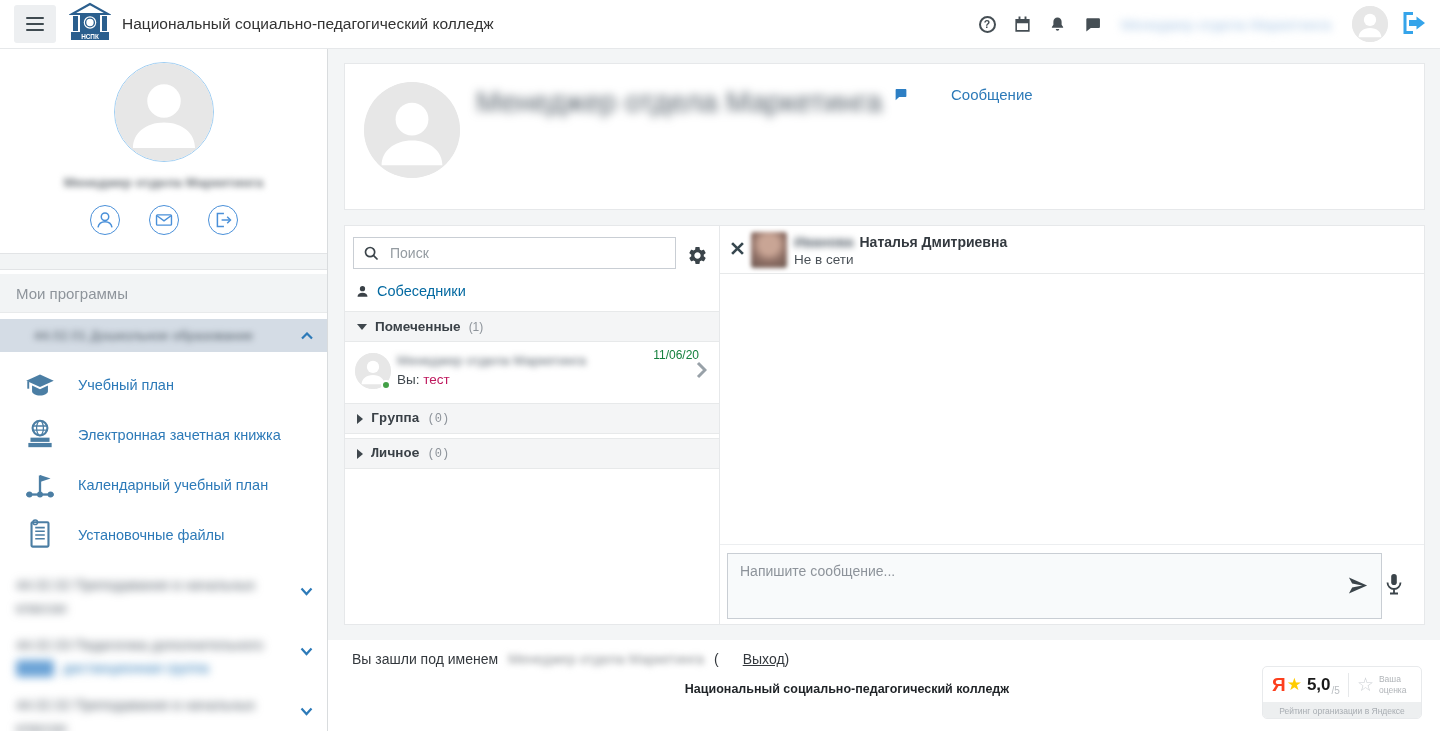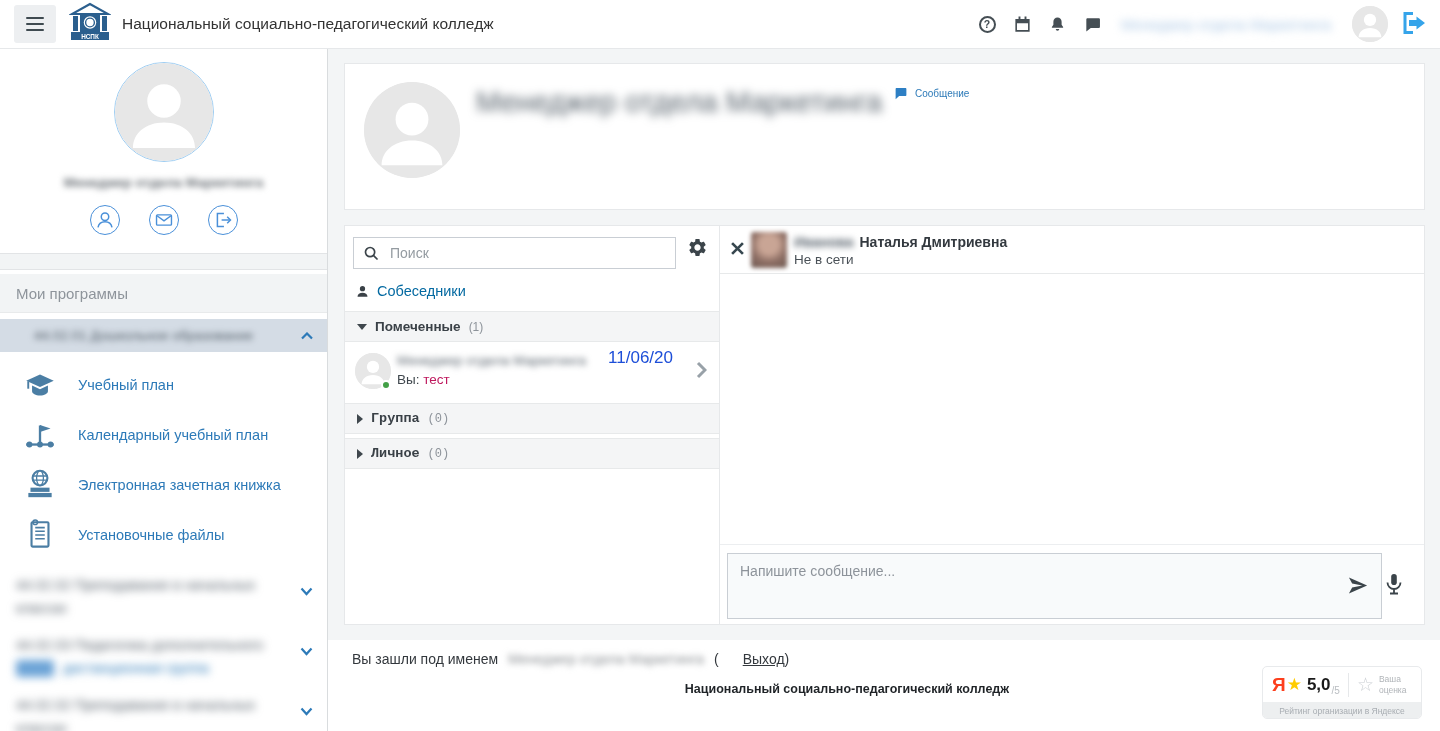--- a/index.html
+++ b/index.html
@@ -68,25 +68,25 @@
   
   .content { background:#f3f5f6; padding:14px 15px 15px 16px; }
   .card { background:#fff; border:1px solid #e6e8ea; }
   .pcard { height:147px; position:relative; }
   .pcard .ava { position:absolute; left:19px; top:18px; width:96px; height:96px;
     border-radius:50%; overflow:hidden; background:#e7e7e7; }
   .pcard .big-name { position:absolute; left:131px; top:22px; font-size:29px; color:#55606a;
     white-space:nowrap; }
   .msg-link { position:absolute; left:548px; top:22px; display:flex; align-items:center; gap:7px;
     cursor:pointer; }
-  .msg-link span { font-size:10px; color:#2d7ab8; }
+  .msg-link span { font-size:15px; color:#2d7ab8;margin-left:36px; }
 
   .messenger { margin-top:15px; height:400px; display:flex; }
   .msg-left { width:375px; border-right:1px solid #e6e8ea; display:flex; flex-direction:column; }
-  .msg-search { padding:11px 10px 0 8px; display:flex; align-items:flex-start; gap:9px; }
+  .msg-search { padding:11px 10px 0 8px; display:flex; align-items:flex-end; gap:9px; }
   .search-box { position:relative; flex:1; }
   .search-box svg { position:absolute; left:10px; top:8px; color:#3b444a; }
   .search-box input { width:100%; height:32px; border:1px solid #c9ced4; background:#fff;
     padding:0 10px 0 36px; font-size:14px; color:#333; outline:none;
     font-family:"Liberation Sans", sans-serif; }
   .search-box input::placeholder { color:#949ba1; }
   .gear-btn { background:none; border:none; color:#3b444a; cursor:pointer; width:24px; height:24px; }
   .msg-contacts { display:flex; align-items:center; gap:7px;
     padding:14px 10px 12px; font-size:14.5px; color:#0369a1; cursor:pointer; }
   .sec { height:31px; background:#f4f5f6; border-top:1px solid #e7e9ea;
@@ -102,21 +102,21 @@
   .conv { position:relative; height:57px; background:#fff; cursor:pointer; }
   .conv .ava-s { position:absolute; left:10px; top:11px; width:36px; height:36px;
     border-radius:50%; overflow:hidden; background:#e7e7e7; }
   .conv .dot { position:absolute; left:36px; top:38px; width:10px; height:10px; border-radius:50%;
     background:#43a047; border:2px solid #fff; }
   .conv .nm { position:absolute; left:52px; top:11px; font-size:13.5px; color:#5a646e;
     white-space:nowrap; }
   .conv .pv { position:absolute; left:52px; top:30px; font-size:13.5px; color:#3f474d; }
   .conv .pv .you { color:#3f474d; }
   .conv .pv .txt { color:#be185d; }
-  .conv .dt { position:absolute; right:46px; top:6px; font-size:17px; color:#1d4ed8; }
+  .conv .dt { position:absolute; right:20px; top:6px; font-size:12px; color:#15803d; }
   .conv .arr { position:absolute; right:12px; top:19px; color:#98a1a8; }
   .msg-left .fill { flex:1; background:#fff; }
 
   .msg-right { flex:1; display:flex; flex-direction:column; }
   .chat-head { height:48px; border-bottom:1px solid #e7e9ea; position:relative; }
   .chat-close { position:absolute; left:8px; top:15px; background:none; border:none;
     color:#37474f; cursor:pointer; width:18px; height:18px; }
   .chat-photo { position:absolute; left:31px; top:6px; width:36px; height:36px; border-radius:3px;
     filter:blur(2px);
     background:radial-gradient(circle at 50% 35%, #c9a595 0 30%, #8d6e64 60%, #6e5a52 100%); }
@@ -275,38 +275,38 @@
       <div class="menu-item">
         <svg class="mico" viewBox="0 0 34 34" fill="currentColor">
           <path d="M17 7 4 13l13 6 13-6z"></path>
             <path d="M9.5 17.5V23c0 2.2 3.4 4 7.5 4s7.5-1.8 7.5-4v-5.5L17 21z"></path>
             <rect x="5" y="13.5" width="1.8" height="7"></rect>
         </svg>
         <span class="lbl">Учебный план</span>
       </div>
       <div class="menu-item">
         <svg class="mico" viewBox="0 0 34 34">
+          <circle cx="17" cy="10.5" r="7" fill="none" stroke="currentColor" stroke-width="2"></circle>
+            <ellipse cx="17" cy="10.5" rx="3.2" ry="7" fill="none" stroke="currentColor" stroke-width="1.2"></ellipse>
+            <path d="M10.3 8.5h13.4M10.3 12.5h13.4" stroke="currentColor" stroke-width="1.2"></path>
+            <rect x="8" y="19.5" width="18" height="4" fill="currentColor"></rect>
+            <rect x="6" y="24.5" width="22" height="4" fill="currentColor"></rect>
+        </svg>
+        <span class="lbl">Электронная зачетная книжка</span>
+      </div>
+      <div class="menu-item">
+        <svg class="mico" viewBox="0 0 34 34">
           <path d="M4 26h26" stroke="currentColor" stroke-width="2.2"></path>
             <circle cx="7" cy="26" r="2.8" fill="currentColor"></circle>
             <circle cx="17" cy="26" r="2.8" fill="currentColor"></circle>
             <circle cx="27" cy="26" r="2.8" fill="currentColor"></circle>
             <path d="M17 26V8" stroke="currentColor" stroke-width="2.2"></path>
             <path d="M17 7.5l10 3.3-10 3.4z" fill="currentColor"></path>
         </svg>
         <span class="lbl">Календарный учебный план</span>
-      </div>
-      <div class="menu-item">
-        <svg class="mico" viewBox="0 0 34 34">
-          <circle cx="17" cy="10.5" r="7" fill="none" stroke="currentColor" stroke-width="2"></circle>
-            <ellipse cx="17" cy="10.5" rx="3.2" ry="7" fill="none" stroke="currentColor" stroke-width="1.2"></ellipse>
-            <path d="M10.3 8.5h13.4M10.3 12.5h13.4" stroke="currentColor" stroke-width="1.2"></path>
-            <rect x="8" y="19.5" width="18" height="4" fill="currentColor"></rect>
-            <rect x="6" y="24.5" width="22" height="4" fill="currentColor"></rect>
-        </svg>
-        <span class="lbl">Электронная зачетная книжка</span>
       </div>
       <div class="menu-item">
         <svg class="mico" viewBox="0 0 34 34">
           <rect x="9" y="5" width="16" height="23" rx="1" fill="none" stroke="currentColor" stroke-width="2"></rect>
             <path d="M12.5 10h9M12.5 13.5h9M12.5 17h9M12.5 20.5h9" stroke="currentColor" stroke-width="1.5"></path>
             <circle cx="12.5" cy="5" r="2.2" fill="none" stroke="currentColor" stroke-width="1.4"></circle>
         </svg>
         <span class="lbl">Установочные файлы</span>
       </div>
     </nav>

